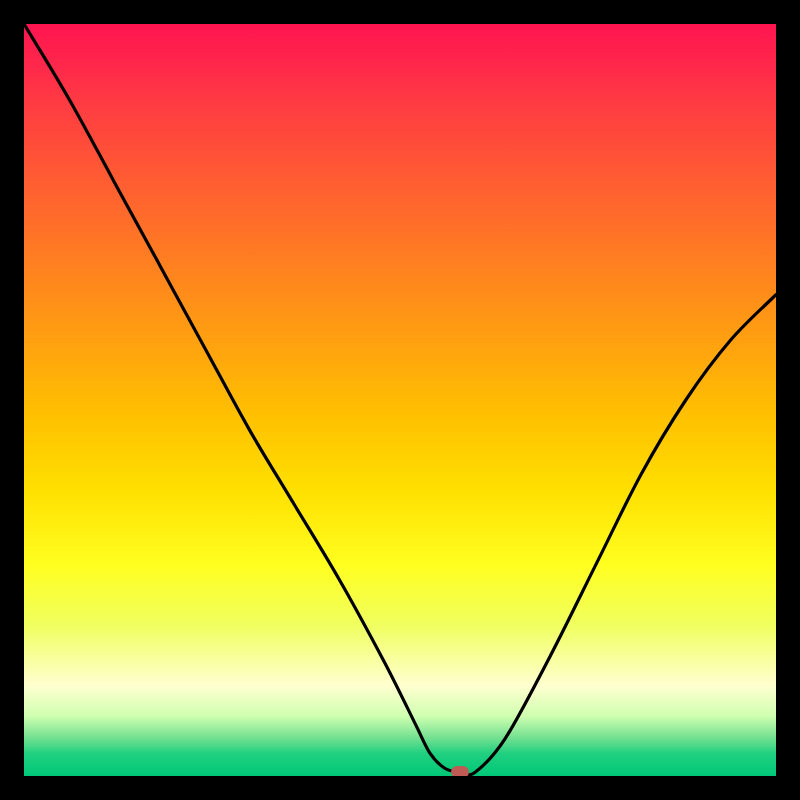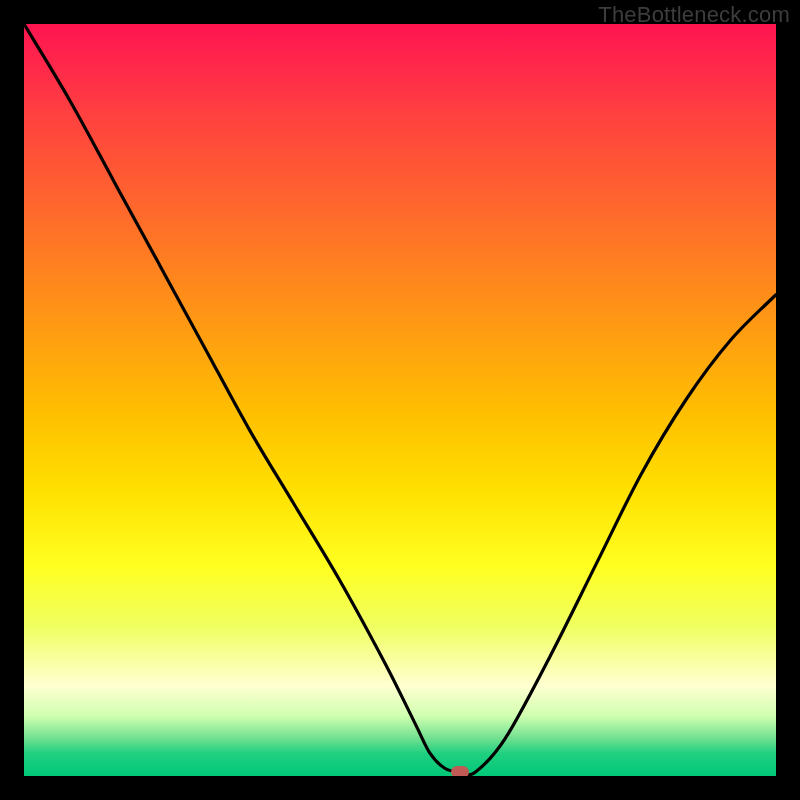--- a/index.html
+++ b/index.html
@@ -73,21 +73,20 @@
     background: #c05a55;
     border-radius: 6px;
     transform: translate(-50%, -50%);
   }
 </style>
 </head>
 <body>
 
 <div class="frame">
 
-  <div class="watermark">TheBottleneck.com</div>
 
   <div class="plot-area">
     <div class="gradient-bg"></div>
 
     <svg class="curve-svg" viewBox="0 0 752 752" preserveAspectRatio="none">
       <path id="curve-path" d="M 0.0 0.0 C 7.5 12.5, 30.1 48.9, 45.1 75.2 C 60.2 101.5, 75.2 130.3, 90.2 157.9 C 105.3 185.5, 120.3 213.1, 135.4 240.6 C 150.4 268.2, 165.4 295.8, 180.5 323.4 C 195.5 350.9, 210.6 379.8, 225.6 406.1 C 240.6 432.4, 255.7 456.2, 270.7 481.3 C 285.8 506.3, 300.8 530.2, 315.8 556.5 C 330.9 582.8, 348.4 615.4, 361.0 639.2 C 373.5 663.0, 383.5 684.3, 391.0 699.4 C 398.6 714.4, 401.1 721.9, 406.1 729.4 C 411.1 737.0, 416.1 741.3, 421.1 744.5 C 426.1 747.6, 431.1 747.6, 436.2 748.2 C 441.2 748.9, 443.7 753.9, 451.2 748.2 C 458.7 742.6, 468.7 733.8, 481.3 714.4 C 493.8 695.0, 511.4 660.5, 526.4 631.7 C 541.4 602.9, 556.5 571.5, 571.5 541.4 C 586.6 511.4, 601.6 478.8, 616.6 451.2 C 631.7 423.6, 646.7 398.6, 661.8 376.0 C 676.8 353.4, 691.8 333.4, 706.9 315.8 C 721.9 298.3, 744.5 278.2, 752.0 270.7" fill="none" stroke="#000000" stroke-width="3.2" stroke-linejoin="round" stroke-linecap="round"></path>
     </svg>
 
     <div class="marker" id="marker" style="left: 436.16px; top: 748.24px; background: rgb(192, 90, 85);"></div>
   </div>

